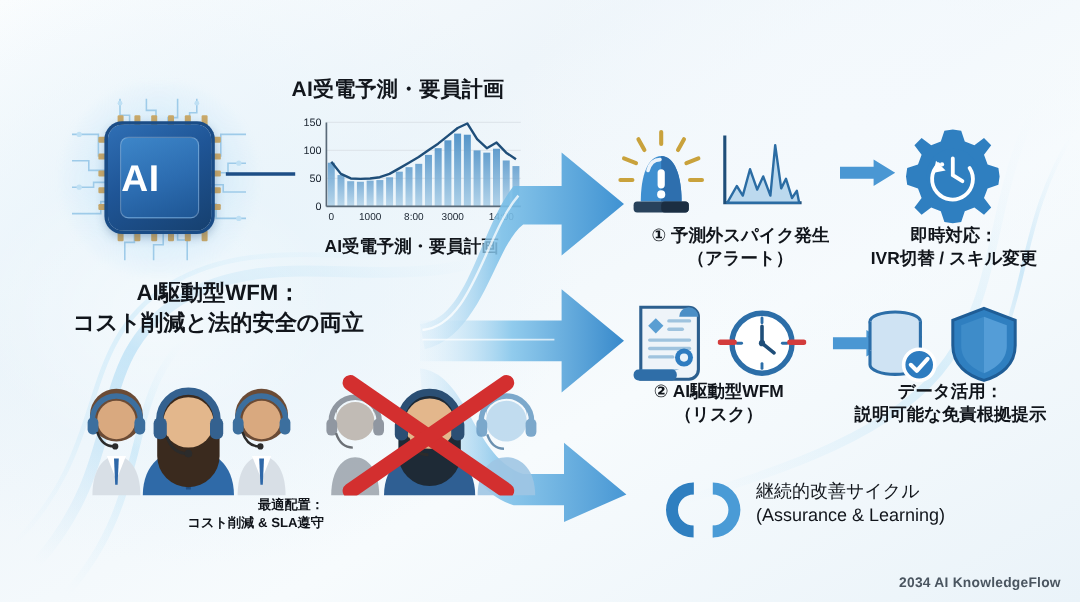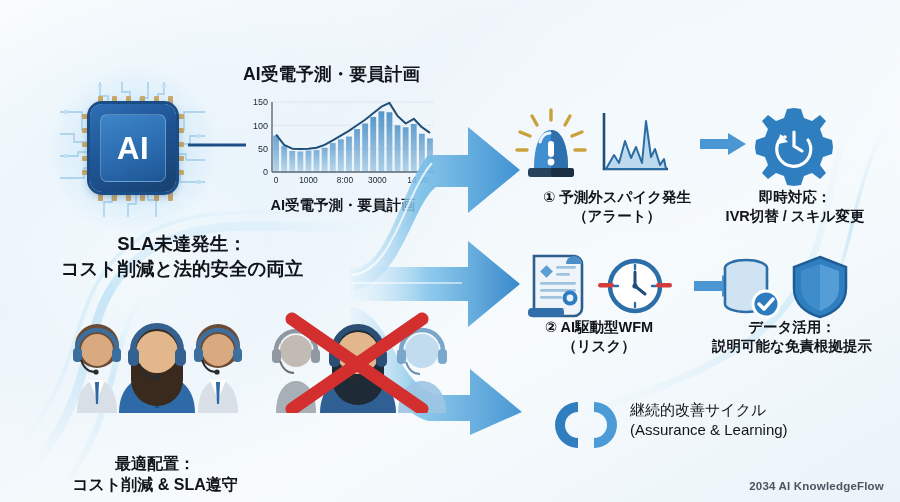--- a/index.html
+++ b/index.html
@@ -42,43 +42,43 @@
     position:absolute; left: 30px; top: 22px; width: 86px; height: 88px;
     border-radius: 12px;
     background: linear-gradient(150deg,#2f6fb5 0%,#1f5596 45%,#16406f 100%);
     box-shadow: 0 0 0 3px #1a4c86, 0 3px 10px rgba(20,60,110,.45);
     display:flex; align-items:center; justify-content:center;
   }
   .chip-inner {
     width: 66px; height: 68px; border-radius: 7px;
     background: linear-gradient(160deg,#3d86c9 0%,#2c6cb0 55%,#24year 100%);
     background: linear-gradient(160deg,#3d86c9 0%,#2c6cb0 55%,#1e5694 100%);
-    display:flex; align-items:center; justify-content:center;
+    display:flex; align-items:center; justify-content:flex-start;
     border: 1px solid rgba(255,255,255,.25);
   }
   .chip-text { color:#fff; font-weight:bold; font-size: 31px; letter-spacing:.5px; line-height:1; }
   .pin { position:absolute; background:#c9a96a; border-radius:1px; }
 
   
   #chart-card { position:absolute; left: 246px; top: 98px; width: 194px; height: 92px; }
   #chart-caption {
     position:absolute; left: 240px; top: 196px; width: 206px; text-align:center;
     font-weight: bold; font-size: 14.5px; color:#12161c; white-space: nowrap;
   }
   .icon-cluster { position:absolute; display:flex; align-items:center; gap:8px; }
   .cap {
     position:absolute; text-align:center; font-weight:bold; color:#11151b;
     line-height:1.32; white-space:pre-line;
   }
   .cap.s1 { font-size: 14.5px; }
 
   
   .people-cap {
-    position:absolute; text-align:center; font-weight:bold; color:#11151b;
-    font-size: 16px; line-height:1.32; white-space:pre-line;margin-top:39px;
+    position:absolute; text-align:right; font-weight:bold; color:#11151b;
+    font-size: 11px; line-height:1.32; white-space:pre-line;
   }
 
   #footer {
     position:absolute; right: 16px; bottom: 10px;
     font-size: 11.5px; color:#4a5560; font-weight:bold; letter-spacing:.2px;
   }
 
   
   #cycle-cap {
     position:absolute; left: 630px; top: 400px; text-align:left;
@@ -171,21 +171,21 @@
       <div class="chip-inner">
         <span class="chip-text">AI</span>
       </div>
     </div>
   </div>
 
   <svg style="position:absolute;left:188px;top:140px" width="62" height="10">
     <line x1="0" y1="5" x2="58" y2="5" stroke="#1d4e86" stroke-width="3"></line>
   </svg>
 
-  <div id="left-claim">SLA未達発生：
+  <div id="left-claim">AI駆動型WFM：
 コスト削減と法的安全の両立</div>
 
   <div class="sec-title" id="title-forecast">AI受電予測・要員計画</div>
 
   <div id="chart-card">
     <svg id="chart-svg" width="194" height="92" viewBox="0 0 194 92">
       <defs>
         <linearGradient id="barg" x1="0" y1="0" x2="0" y2="1">
           <stop offset="0%" stop-color="#4b8fc6"></stop>
           <stop offset="100%" stop-color="#a8cde6"></stop>

